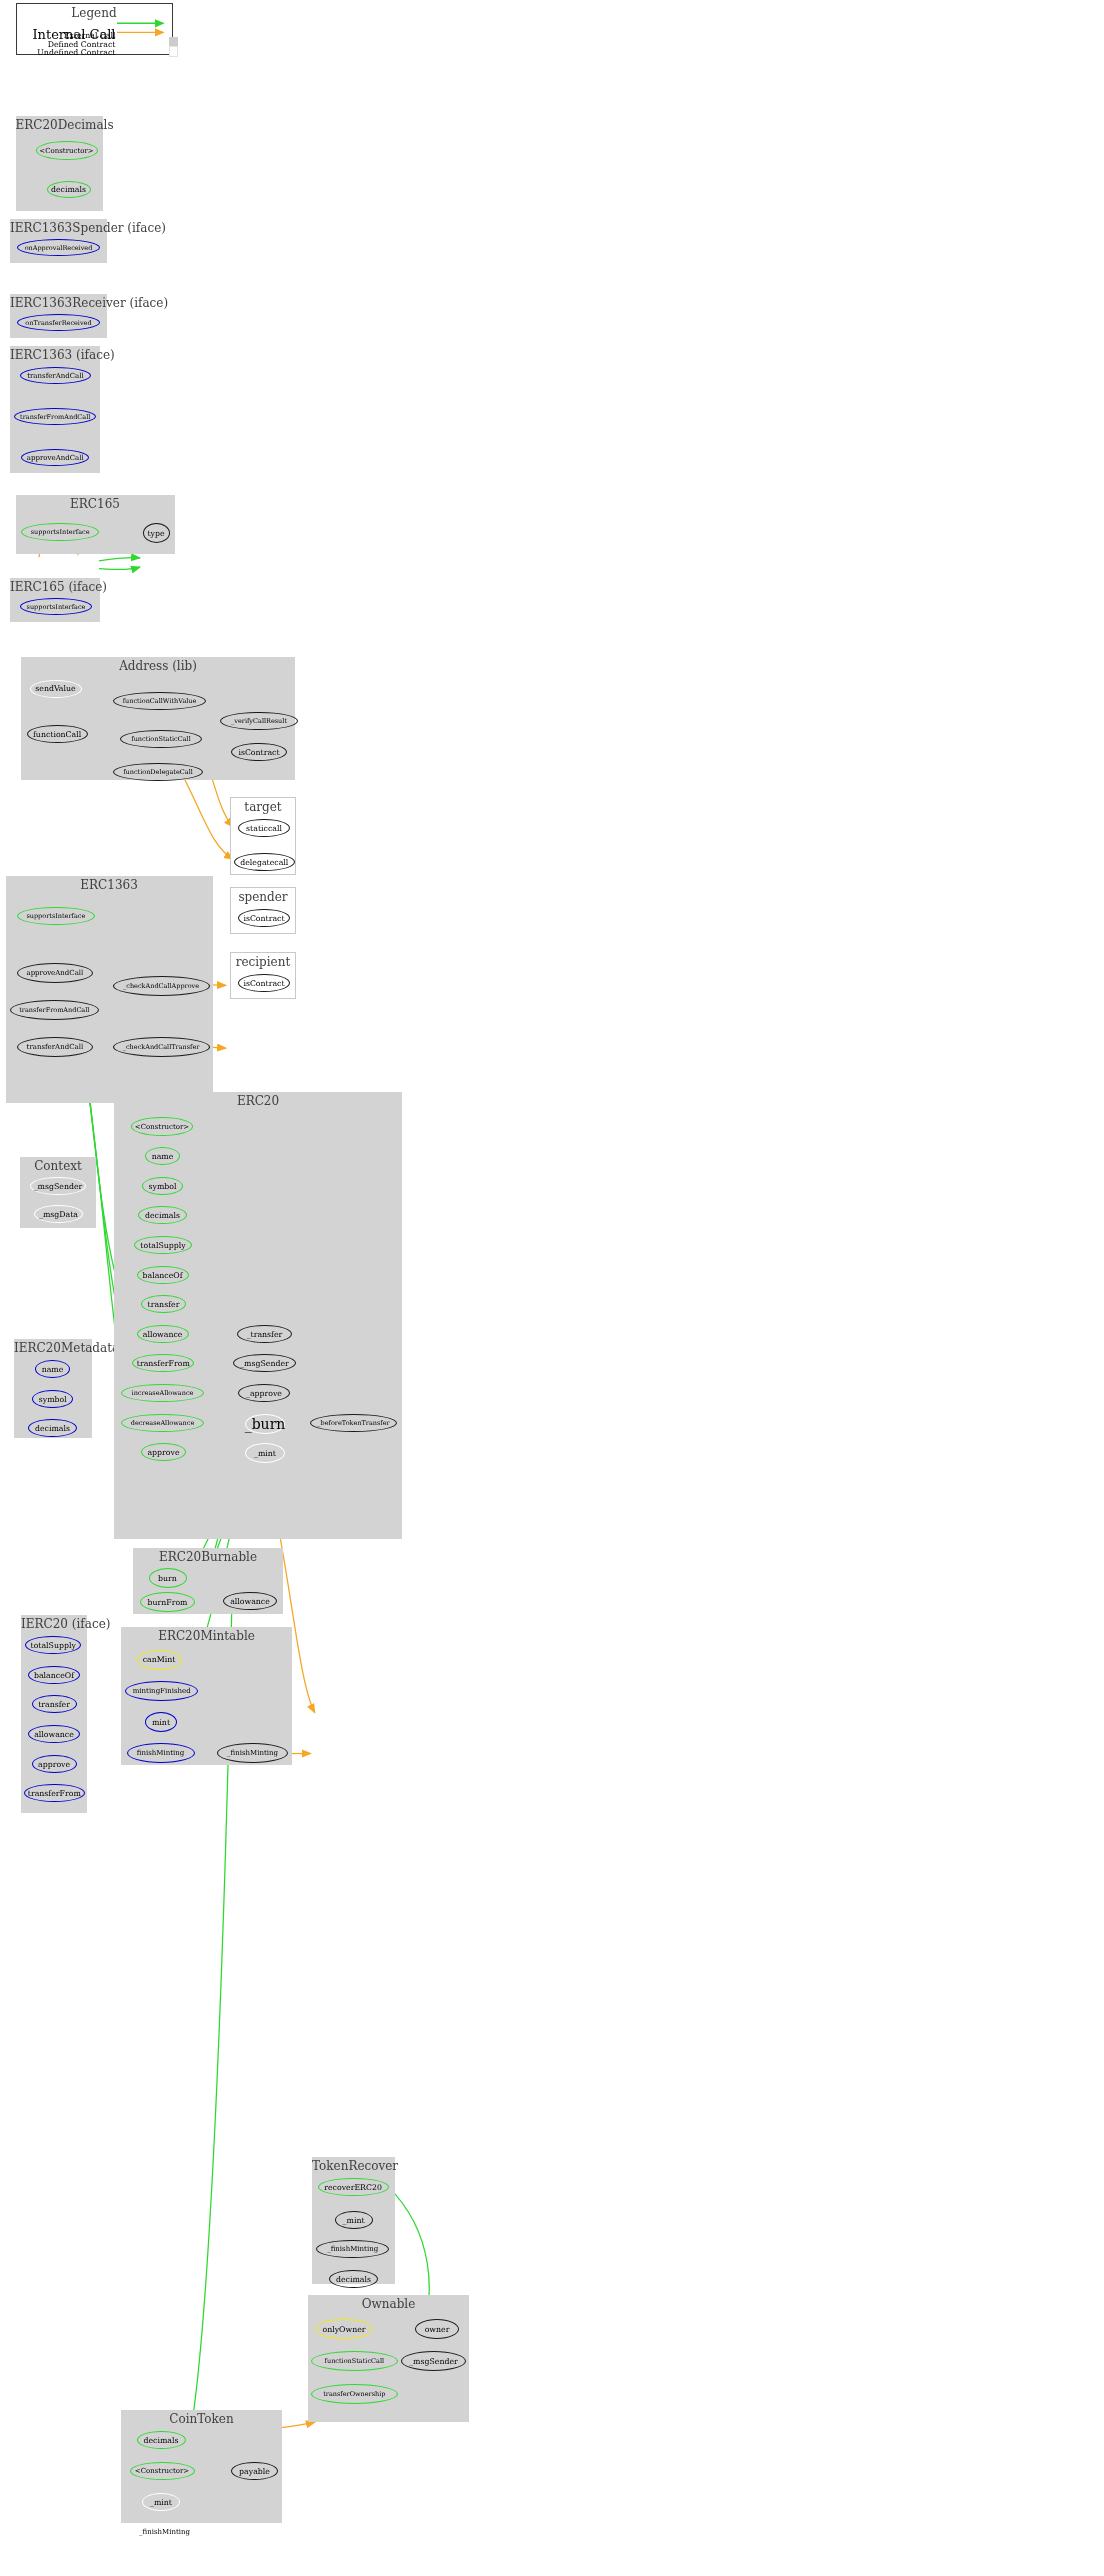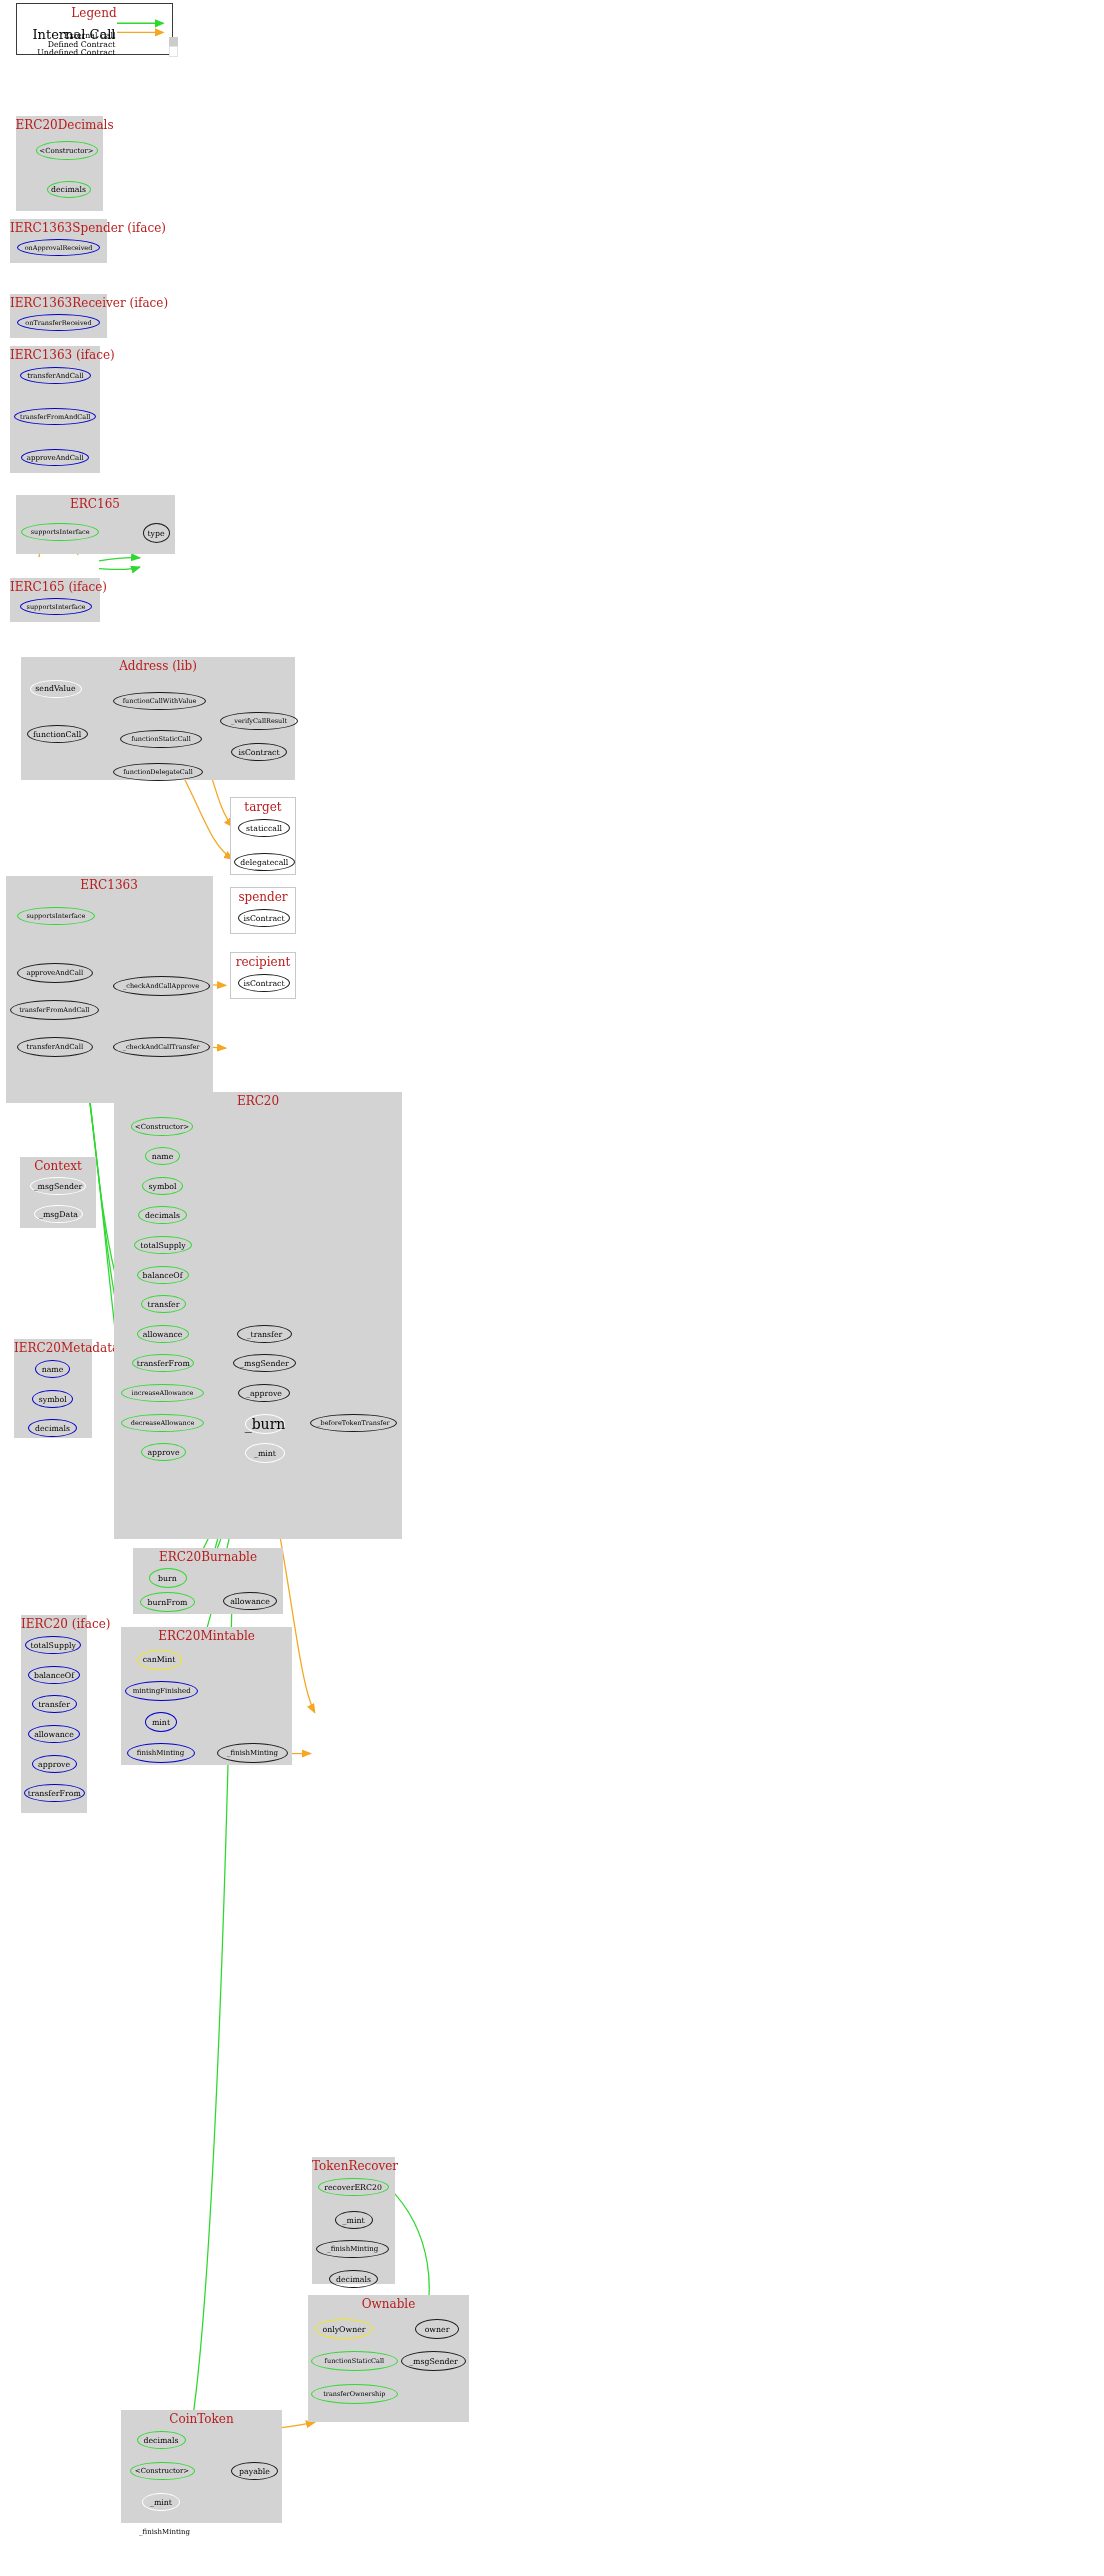--- a/index.html
+++ b/index.html
@@ -5,21 +5,21 @@
 <style>
   html,body{margin:0;padding:0;background:#ffffff;}
   body{font-family:"DejaVu Serif","Liberation Serif",serif;}
   #canvas{position:relative;width:1105px;height:2576px;background:#fff;overflow:hidden;}
 
   
   .cluster{position:absolute;background:#d3d3d3;box-sizing:border-box;}
   .cluster.open{background:#ffffff;border:0.7px solid #c8c8c8;}
   .cluster.legendbox{background:#ffffff;border:1.4px solid #3a3a3a;}
   .cluster-title{position:absolute;left:0;right:0;top:2.8px;text-align:center;
-    font-size:12px;color:#b91c1c;white-space:nowrap;line-height:1.1;}
+    font-size:12px;color:#404040;white-space:nowrap;line-height:1.1;}
 
   
   .node{position:absolute;box-sizing:border-box;border-radius:50%;
     border:1.1px solid #000;display:flex;align-items:center;justify-content:center;
     text-align:center;font-size:11.3px;color:#000;white-space:nowrap;background:transparent;}
   .n-green{border-color:#2fd82f;}
   .n-blue{border-color:#0000cc;}
   .n-black{border-color:#1a1a1a;}
   .n-white{border-color:#ffffff;}
   .n-yellow{border-color:#f2e616;}

